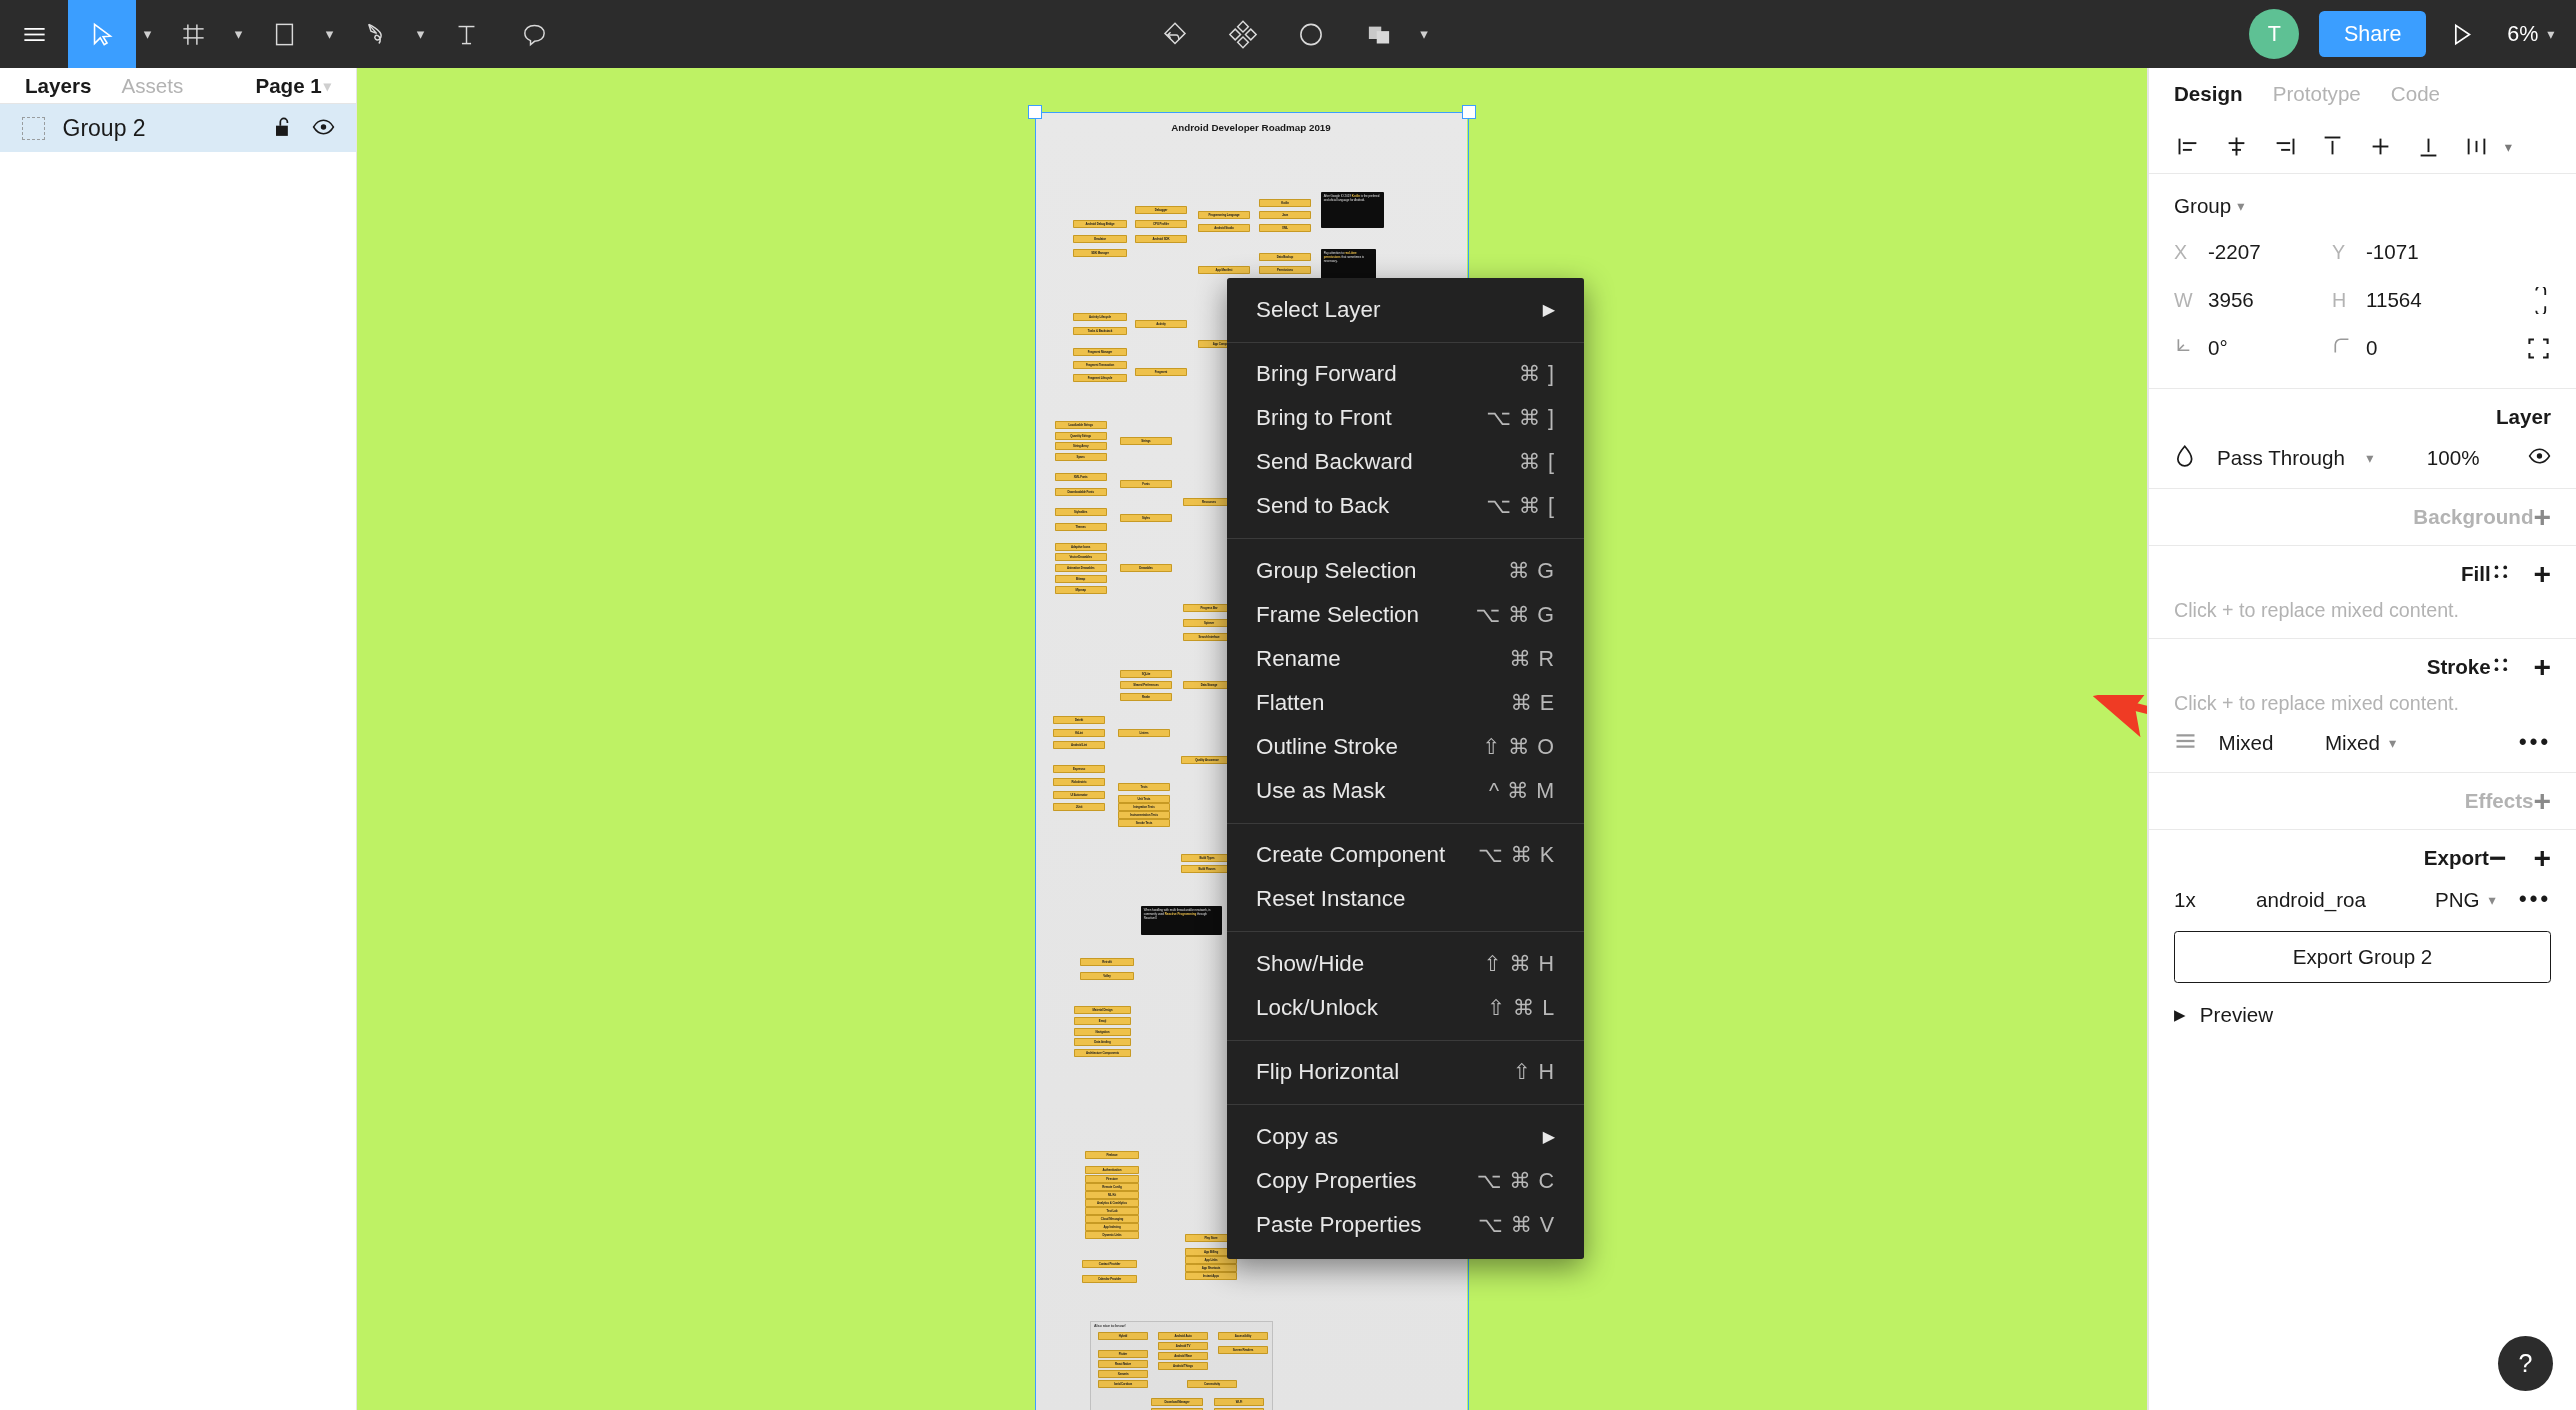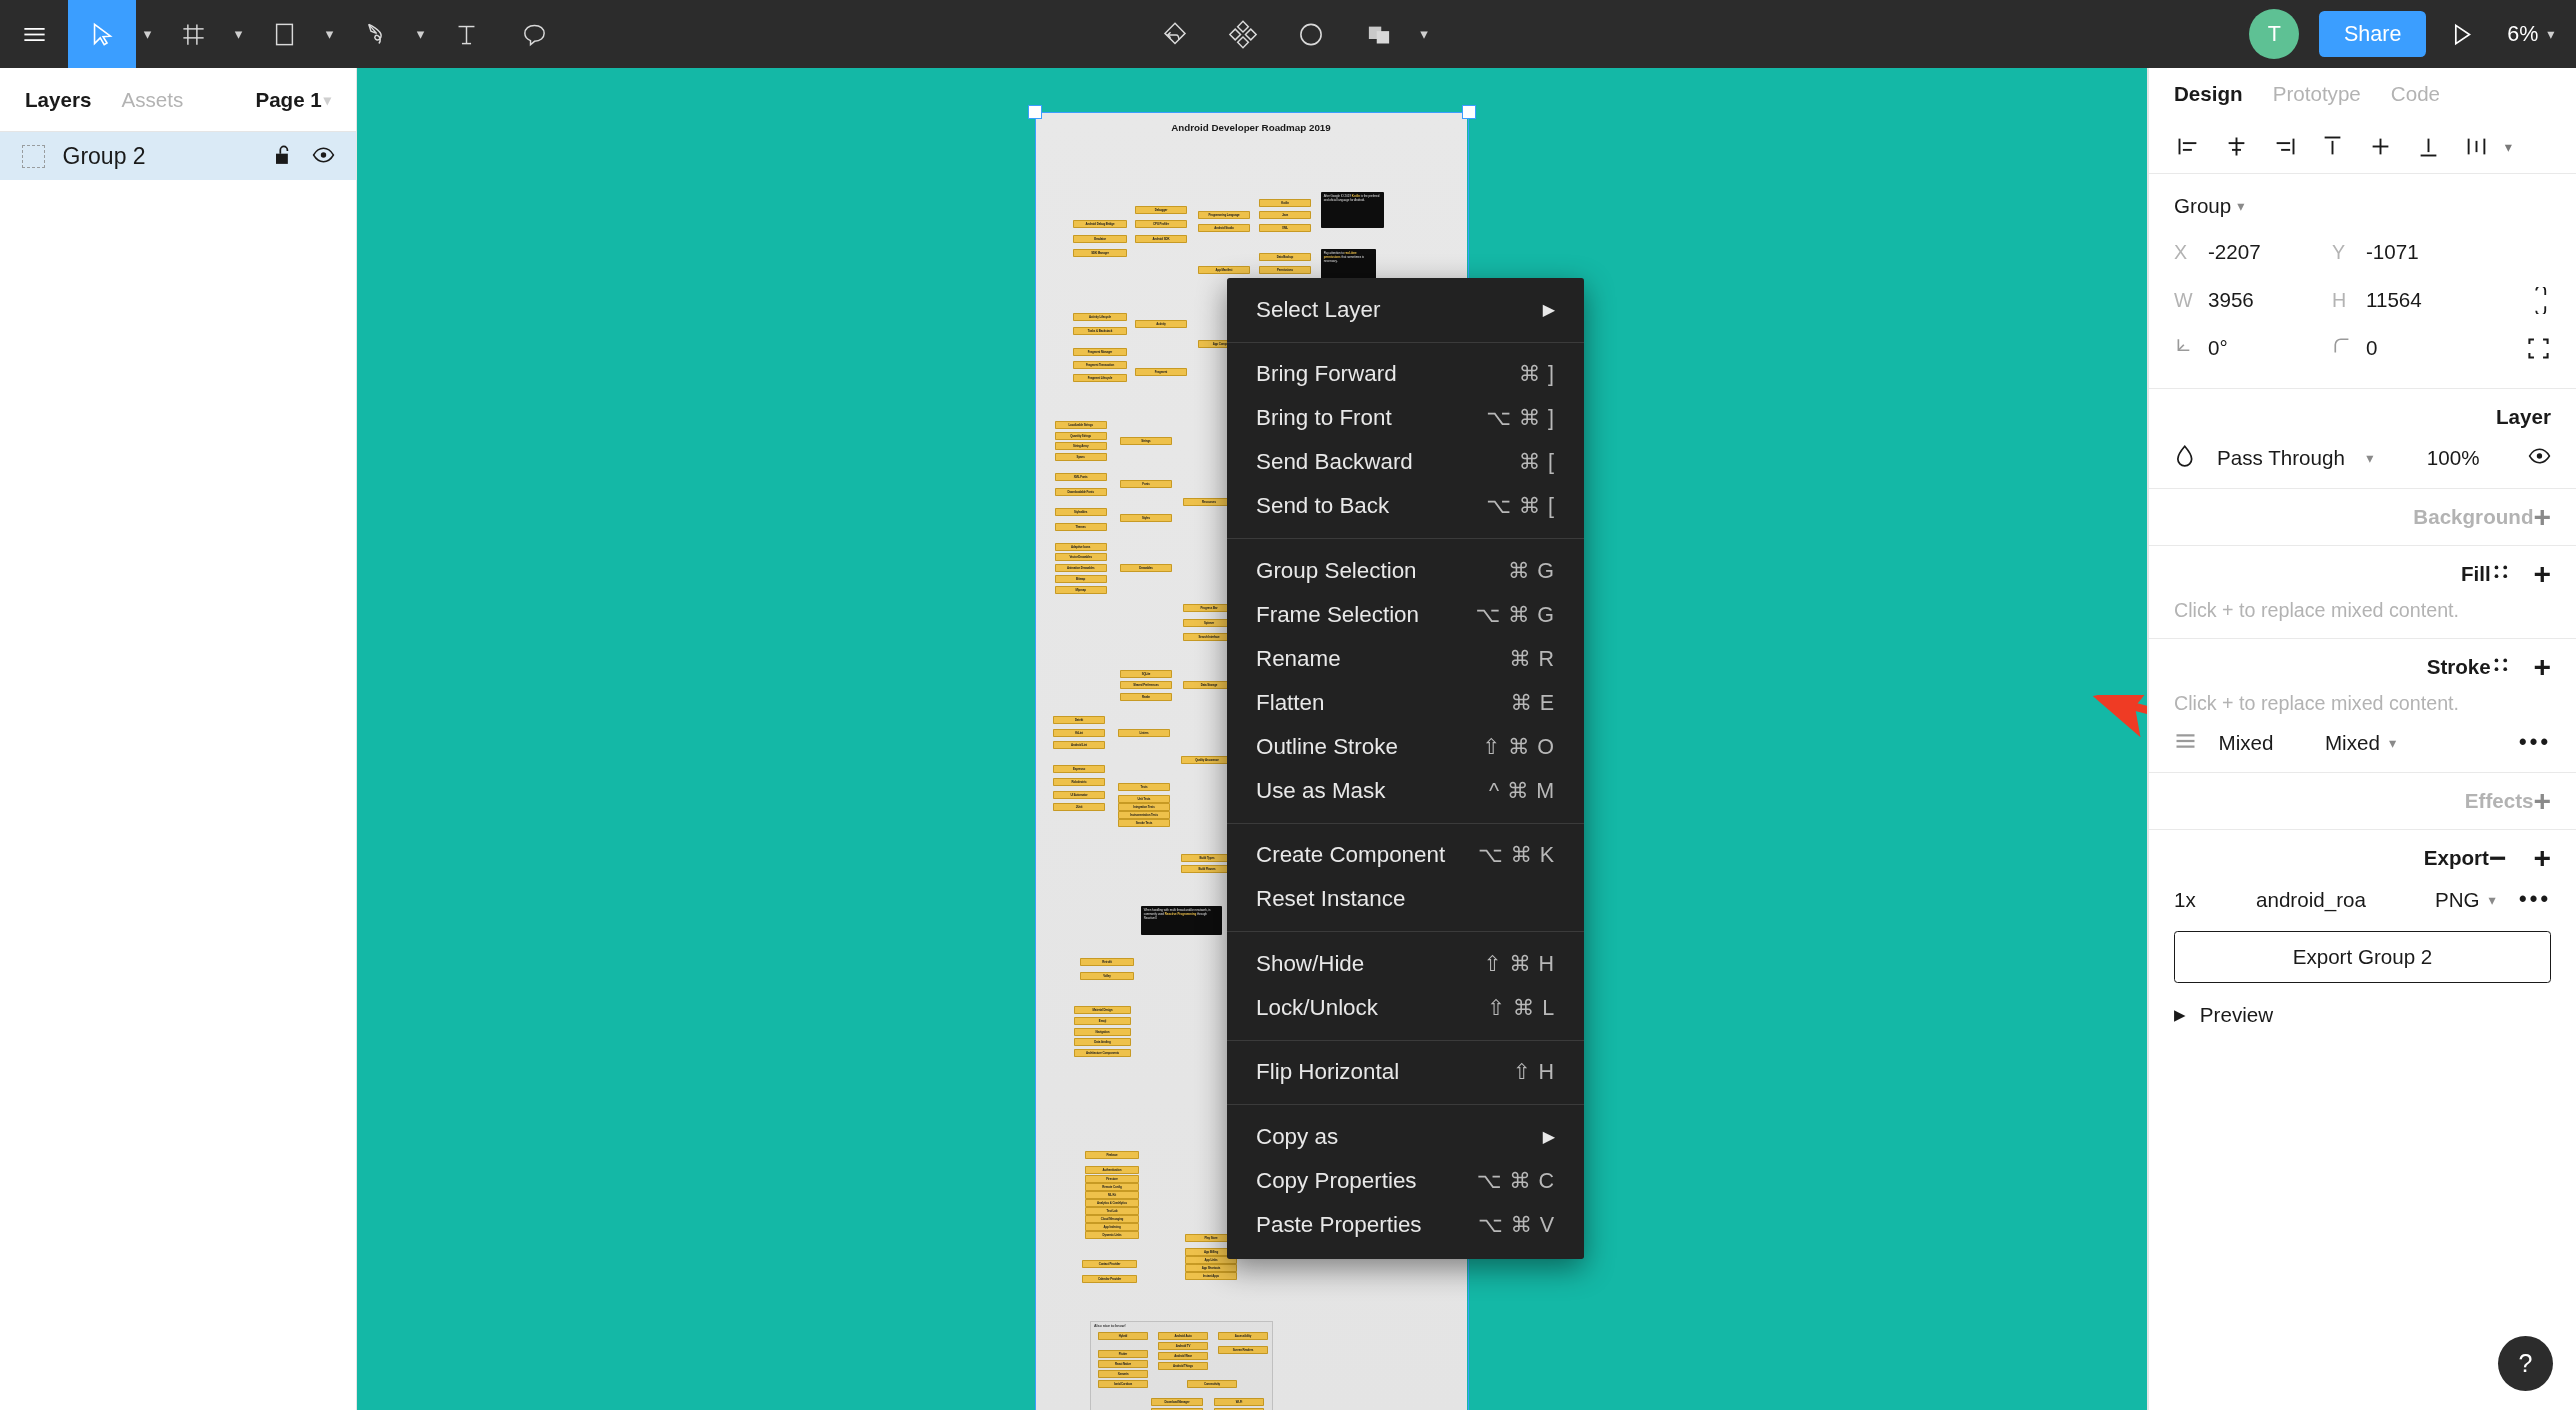--- a/index.html
+++ b/index.html
@@ -54,21 +54,21 @@
     font-size: 21.5px; gap: 9px; padding-left: 10.7px;
   }
   .caret-dn { color: #cfcfcf; font-size: 14.3px; }
 
   
   .left-panel {
     position: absolute; top: 68px; left: 0; width: 357px; height: 1343px;
     background: #ffffff; border-right: 0.9px solid #e5e5e5;
   }
   .lp-tabs {
-    height: 64px; display: flex; align-items: center; padding: 0 25px;
+    height: 36px; display: flex; align-items: center; padding: 0 25px;
     gap: 30px; border-bottom: 0.9px solid #e5e5e5;
   }
   .lp-tab { font-size: 20.6px; color: #b3b3b3; cursor: pointer; }
   .lp-tab.active { color: #1a1a1a; font-weight: bold; }
   .lp-page {
     margin-left: auto; display: flex; align-items: center; gap: 2px;
     font-size: 20.6px; color: #1a1a1a; font-weight: bold;
   }
   .layer-row {
     height: 48px; display: flex; align-items: center; padding: 0 21.5px;
@@ -76,21 +76,21 @@
   }
   .layer-glyph {
     width: 23px; height: 23px; border: 1.8px dashed #8a8a8a; opacity: .8;
   }
   .layer-name { font-size: 23px; color: #1a1a1a; flex: 1; }
   .layer-icons { display: flex; align-items: center; gap: 19.7px; }
 
   
   .canvas {
     position: absolute; top: 68px; left: 357px;
-    width: 1790px; height: 1343px; background: #14b8a6; overflow: hidden;
+    width: 1790px; height: 1343px; background: #bef264; overflow: hidden;
   }
   .artboard {
     position: absolute; left: 678px; top: 45px;
     width: 432px; height: 1307px;
     background: linear-gradient(180deg,#e8e8e8 0%,#e4e4e4 100%);
   }
   .sel-outline {
     position: absolute; left: 678px; top: 44px;
     width: 434px; height: 1309px;
     border: 1.8px solid #3b9eff; pointer-events: none;

